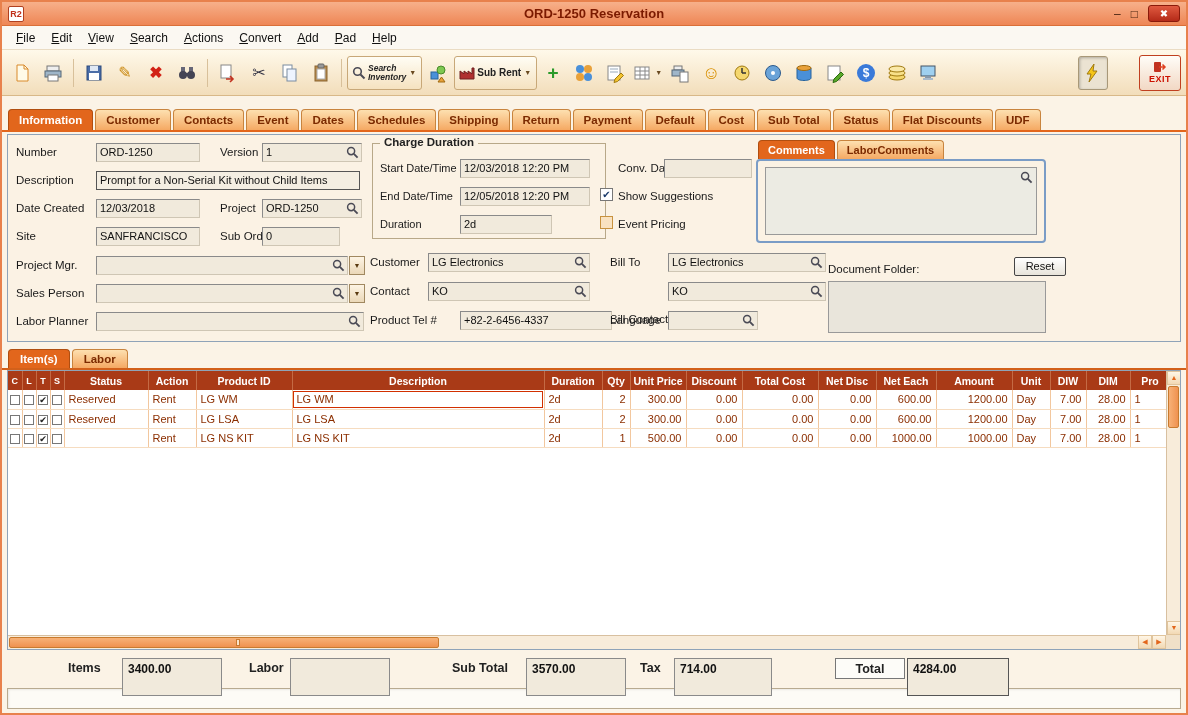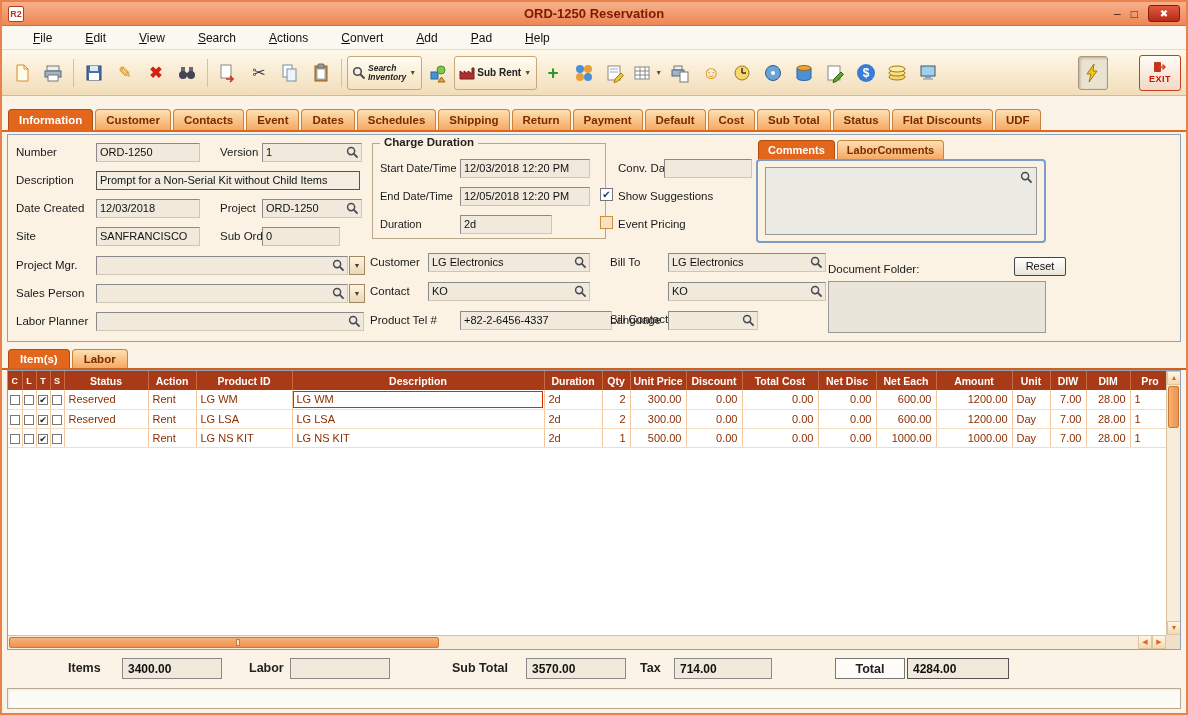--- a/index.html
+++ b/index.html
@@ -14,21 +14,21 @@
   .app-icon{ width:16px; height:16px; background:#fff; border:1px solid #B04020; border-radius:2px;
     font-size:9px; font-weight:bold; color:#C0301A; text-align:center; line-height:14px;}
   .titlebar .title{ position:absolute; left:0; right:0; text-align:center; font-size:13px; font-weight:600; color:#7B1A00;}
   .win-controls{ margin-left:auto; display:flex; align-items:center; gap:10px; z-index:2;}
   .winbtn{ font-size:12px; color:#4A2410; cursor:default; line-height:16px;}
   .winbtn.close{ background:linear-gradient(#E05A40,#B42A18); color:#fff; width:32px; height:17px; text-align:center;
     border-radius:3px; font-size:10px; border:1px solid #8A1A0A;}
   
   .menubar{ height:24px; background:#FBF8F2; border-bottom:1px solid #EADCC4; display:flex; align-items:center;
     padding-left:6px; flex:0 0 auto;}
-  .menu-item{ display:inline-block; font-size:12px; color:#111; padding:3px 8px;margin-left:17px;}
+  .menu-item{ display:inline-block; font-size:12px; color:#111; padding:3px 8px;}
   .menu-item::first-letter{ text-decoration:underline; }
   
   .toolbar{ height:46px; background:linear-gradient(#FFF9EA,#F2DDBA); border-bottom:1px solid #D8B888;
     display:flex; align-items:center; padding:0 5px; gap:1px; flex:0 0 auto;}
   .tbtn{ min-width:30px; height:34px; display:flex; align-items:center; justify-content:center;
     border:1px solid transparent; border-radius:3px; gap:2px;}
   .tbtn.boxed{ border:1px solid #C8A878; background:linear-gradient(#FFFDF4,#F5E2C0); padding:0 4px;}
   .tbtn.pressed{ background:#EBE3D2; border:1px solid #A89878; box-shadow:inset 1px 1px 3px rgba(0,0,0,.25);}
   .tsep{ width:1px; height:28px; background:#D8C09A; margin:0 4px; flex:0 0 auto;}
   .glyph{ font-size:16px; line-height:16px;}
@@ -106,21 +106,21 @@
     border:1px solid #E0C49C; color:#E2661C; font-size:7px; text-align:center; line-height:12px;}
   .vthumb{ position:absolute; left:1px; right:1px; top:15px; height:42px;
     background:linear-gradient(90deg,#F7B177,#EF9250); border:1px solid #C87A2E; border-radius:2px;}
   .hthumb{ position:absolute; left:1px; top:1px; bottom:1px; width:430px;
     background:linear-gradient(#F7B177,#EF9250); border:1px solid #C87A2E; border-radius:2px;}
   .notch{ position:absolute; left:226px; top:1px; bottom:1px; width:4px; background:#FBE3C8; border:1px solid #C87A2E;}
   .corner{ position:absolute; right:0; bottom:0; width:14px; height:14px; background:#F0E0C8;}
   
   .totals{ height:36px; position:relative; background:#FBF3E6; flex:0 0 auto;}
   .tlabel{ position:absolute; font-size:12.5px; font-weight:bold; color:#222; top:11px;}
-  .tfld{ position:absolute; top:8px; height:21px; background:#F1EADC; border:1px solid #8A8A8A;
+  .tfld{ position:absolute; top:8px; height:38px; background:#F1EADC; border:1px solid #8A8A8A;
     font-size:12px; font-weight:bold; color:#111; padding:3px 5px; white-space:nowrap; overflow:hidden;}
   .tlabel-box{ position:absolute; top:8px; height:21px; background:#FDFCF8; border:1px solid #777;
     font-size:12.5px; font-weight:bold; color:#222; text-align:center; padding-top:3px;}
   
   .statusbar{ flex:1; margin:2px 5px 4px; border:1px solid #B8AA90; background:#FDFBF6;
     box-shadow:inset 1px 1px 2px rgba(0,0,0,.08);}
 </style>
 </head>
 <body>
 

